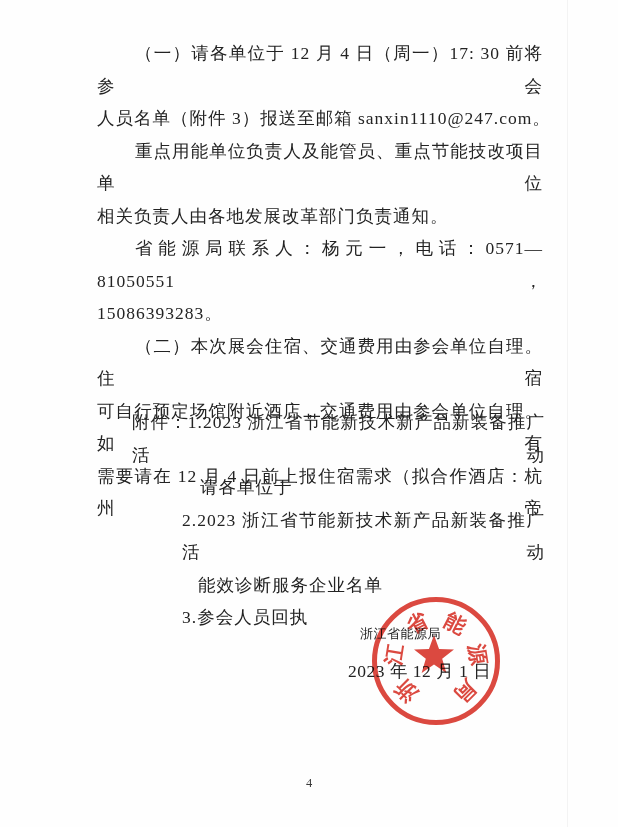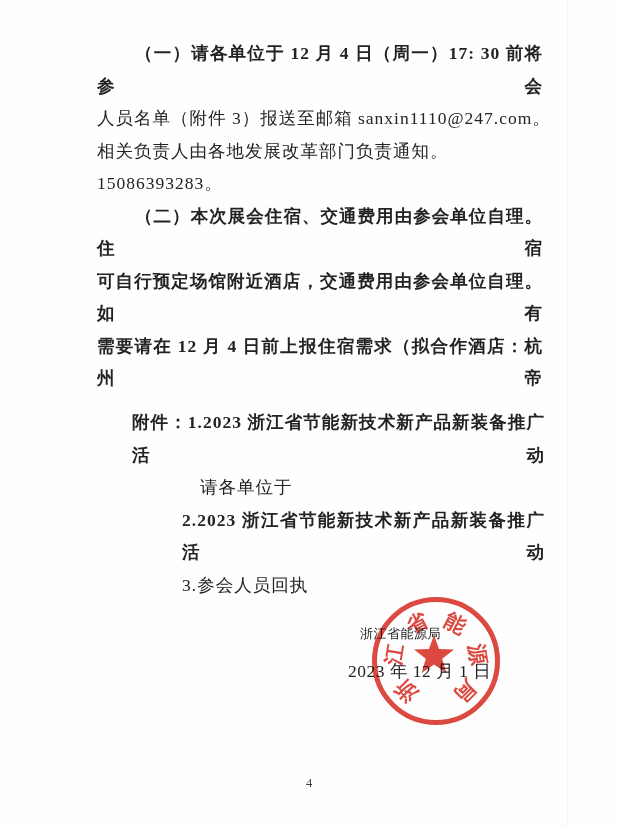--- a/index.html
+++ b/index.html
@@ -25,21 +25,20 @@
     position:absolute;left:97px;top:37px;width:446px;
     font-size:17.5px;line-height:32.5px;letter-spacing:1px;
   }
   .ln{white-space:nowrap;}
   .ind{text-indent:38px;}
   .jl{
     white-space:normal;
     text-align:justify;
     text-align-last:justify;
     text-justify:inter-character;
-    font-weight:bold;
   }
   .attachments{
     position:absolute;left:132px;top:406px;width:413px;
     font-size:17.5px;line-height:32.5px;letter-spacing:1px;
   }
   .attachments .pl-a{padding-left:68px;}
   .attachments .pl-b{padding-left:50px;}
   .attachments .pl-c{padding-left:66px;}
   .sig-org{
     position:absolute;left:360px;top:625px;
@@ -65,31 +64,34 @@
 </head>
 <body>
 
 <div class="page">
 
   <div class="scan-line"></div>
 
   <div class="body-text">
     <div class="ln ind jl">（一）请各单位于 12 月 4 日（周一）17: 30 前将参会</div>
     <div class="ln">人员名单（附件 3）报送至邮箱 sanxin1110@247.com。</div>
+    <div class="ln ind jl">重点用能单位负责人及能管员、重点节能技改项目单位</div>
     <div class="ln">相关负责人由各地发展改革部门负责通知。</div>
+    <div class="ln ind jl">省能源局联系人：杨元一，电话：0571—81050551，</div>
     <div class="ln">15086393283。</div>
     <div class="ln ind jl">（二）本次展会住宿、交通费用由参会单位自理。住宿</div>
     <div class="ln jl">可自行预定场馆附近酒店，交通费用由参会单位自理。如有</div>
     <div class="ln jl">需要请在 12 月 4 日前上报住宿需求（拟合作酒店：杭州帝</div>
   </div>
 
   <div class="attachments">
     <div class="ln jl"><span>附件：</span><span>1.2023 浙江省节能新技术新产品新装备推广活动</span></div>
     <div class="ln pl-a">请各单位于</div>
     <div class="ln pl-b jl">2.2023 浙江省节能新技术新产品新装备推广活动</div>
+    <div class="ln pl-c">能效诊断服务企业名单</div>
     <div class="ln pl-b">3.参会人员回执</div>
   </div>
 
   <div class="sig-org">浙江省能源局</div>
   <div class="sig-date">2023 年 12 月 1 日</div>
 
   <svg class="seal" viewBox="0 0 150 150" xmlns="http://www.w3.org/2000/svg">
     <circle cx="75" cy="75" r="61.5" fill="none" stroke="var(--seal_red)" stroke-width="5"></circle>
     <polygon fill="var(--seal_red)" points="73,49 78.05,63.04 92.97,63.51 81.18,72.66 85.34,86.99 73,78.6 60.66,86.99 64.82,72.66 53.03,63.51 67.95,63.04"></polygon>
     <g fill="var(--seal_red)" font-size="21" text-anchor="middle">

